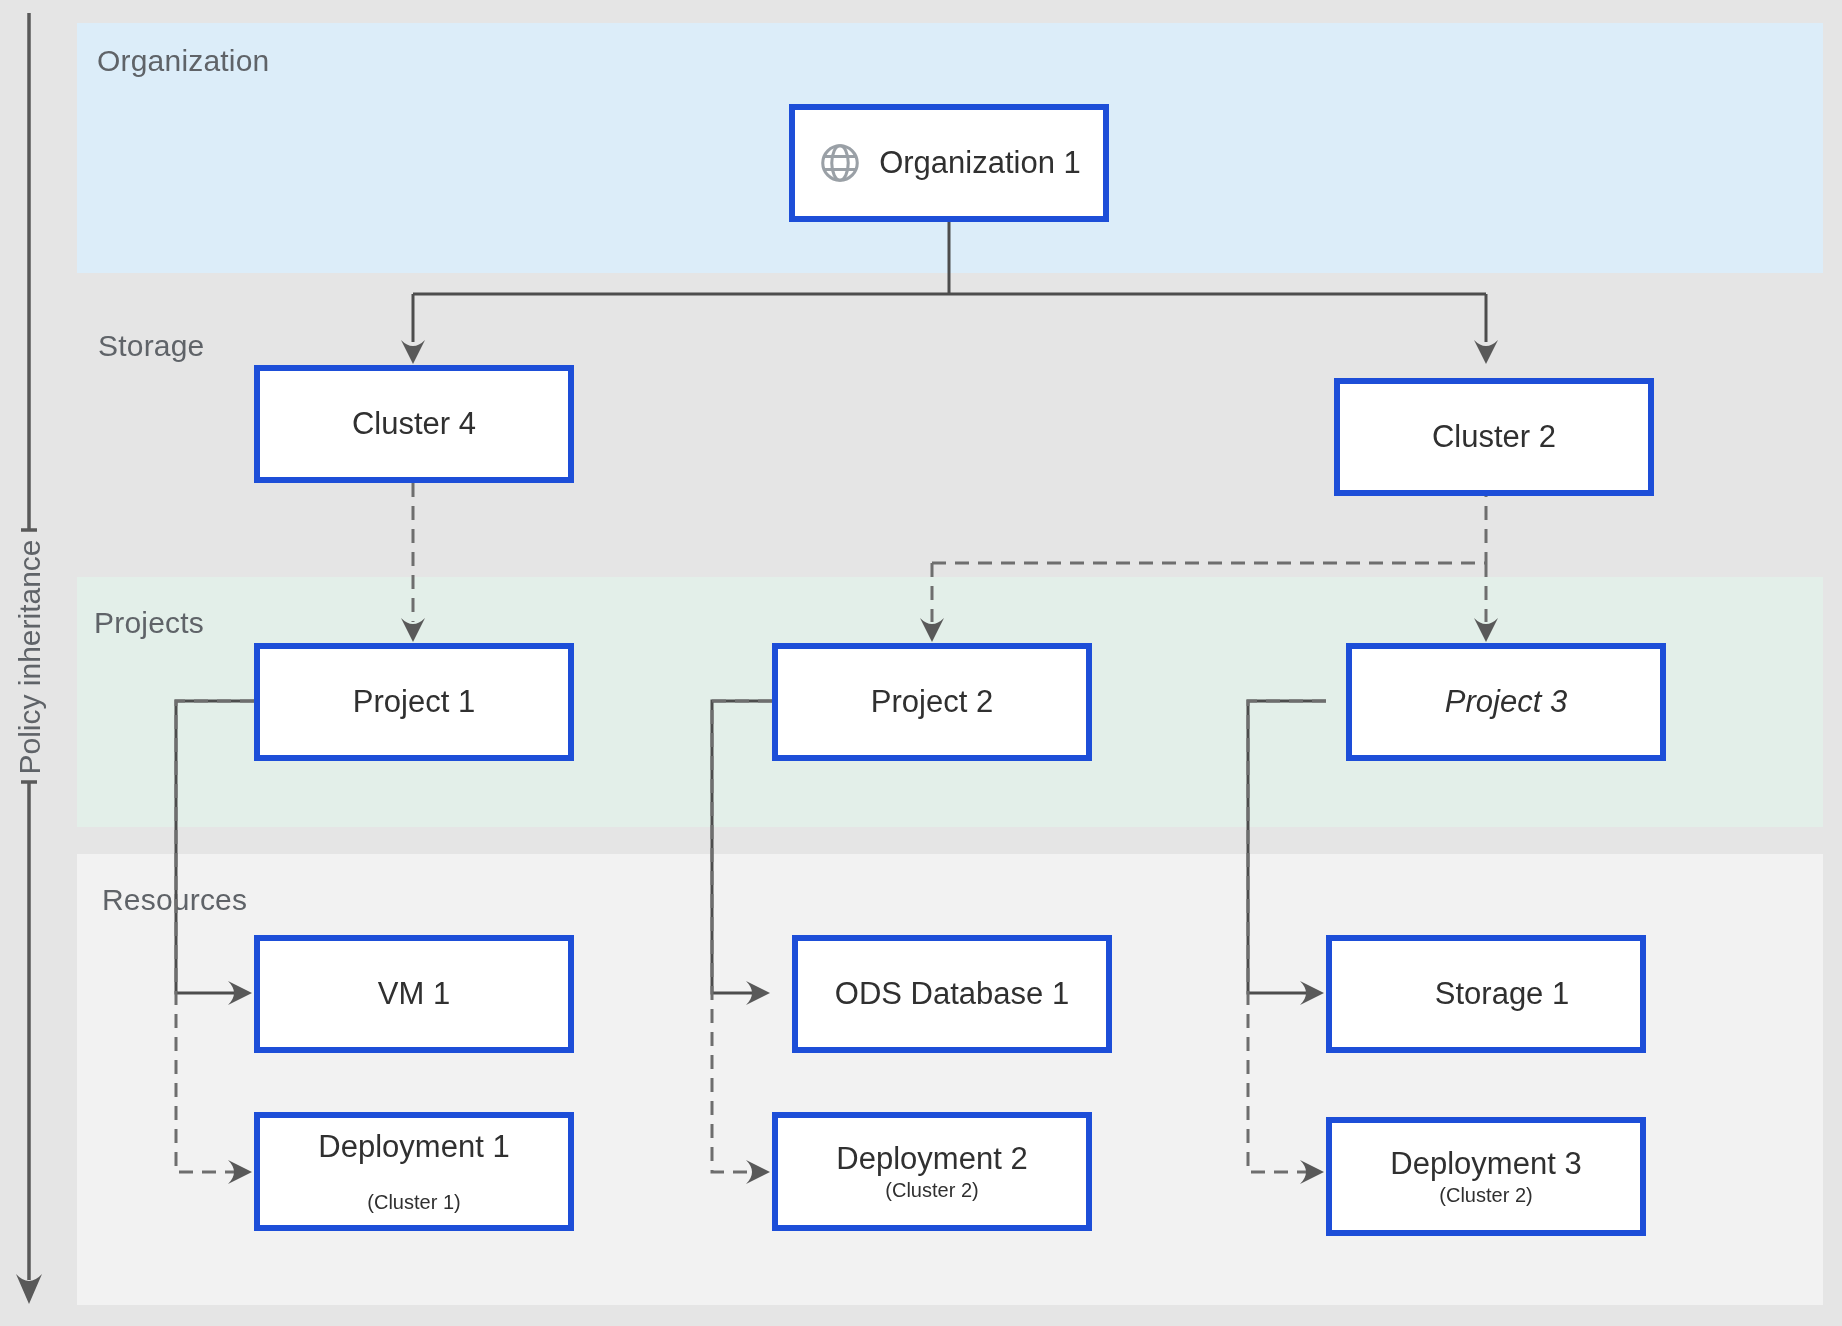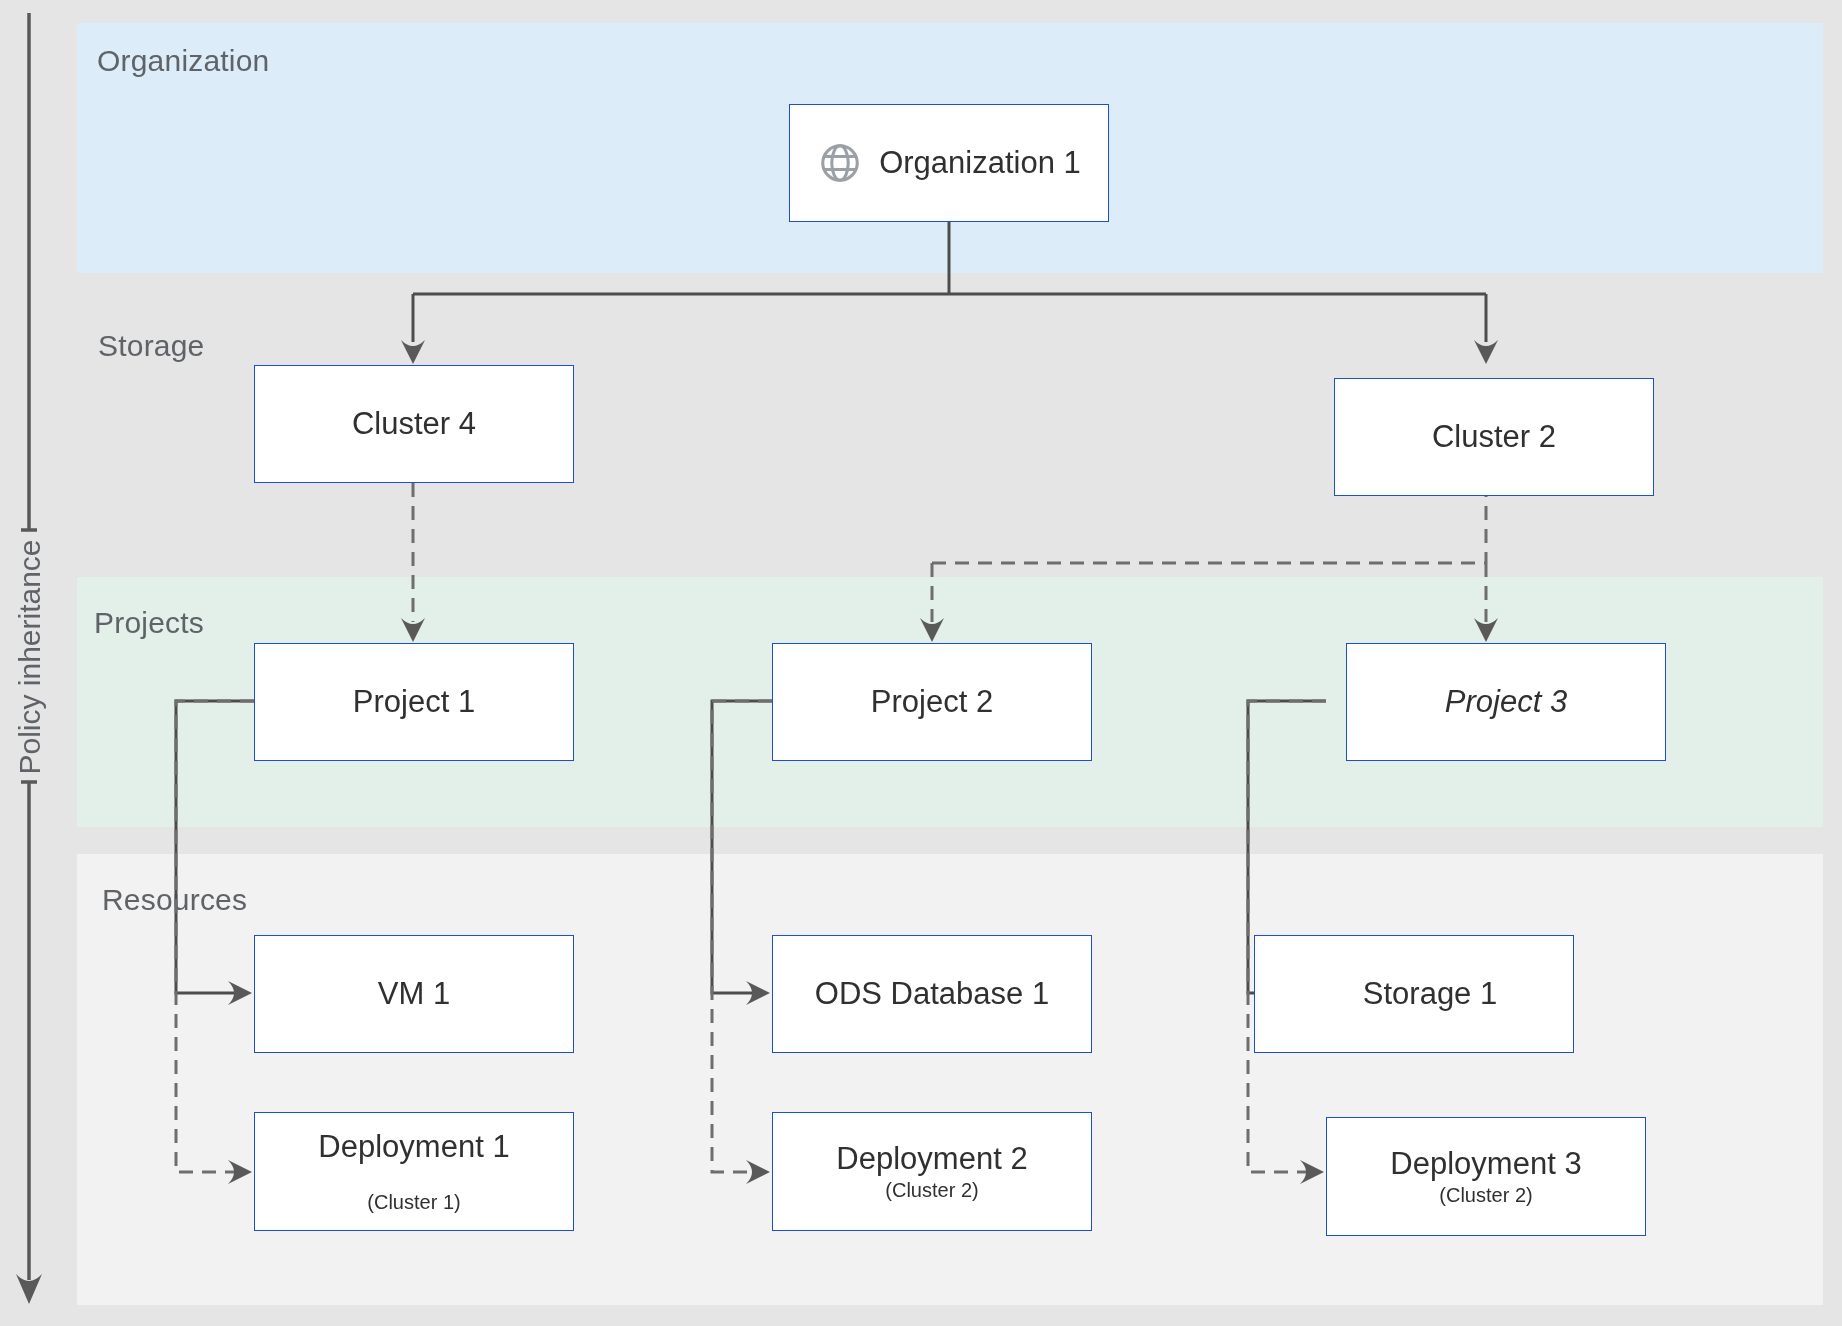--- a/index.html
+++ b/index.html
@@ -14,21 +14,21 @@
   .band-organization{top:23px;height:250px;background:#dcedf9;}
   .band-projects{top:577px;height:250px;background:#e3efe9;}
   .band-resources{top:854px;height:451px;background:#f2f2f2;}
   .band-label{
     position:absolute;
     font-size:30px;color:#5f6368;letter-spacing:.2px;
     white-space:nowrap;
   }
   .node{
     position:absolute;width:320px;height:118px;
-    background:#ffffff;border:1px solid #1d4ed8;
+    background:#ffffff;border:6px solid #1d4ed8;
     box-sizing:border-box;
     display:flex;flex-direction:column;align-items:center;justify-content:center;
     font-size:31px;color:#303030;
     line-height:1.15;
   }
   .node .row{display:flex;align-items:center;gap:16px;}
   .node .sublabel{font-size:20px;color:#303030;margin-top:2px;}
   #wires{position:absolute;left:0;top:0;pointer-events:none;}
   .policy-label{
     position:absolute;left:-121px;top:641px;width:300px;height:32px;
@@ -130,24 +130,24 @@
   <div class="node" style="left:772px;top:643px;">
     <span>Project 2</span>
   </div>
   <div class="node" style="left:1346px;top:643px;font-style:italic;">
     <span>Project 3</span>
   </div>
 
   <div class="node" style="left:254px;top:935px;">
     <span>VM 1</span>
   </div>
-  <div class="node" style="left:772px;top:935px;">
+  <div class="node" style="left:792px;top:935px;">
     <span>ODS Database 1</span>
   </div>
-  <div class="node" style="left:1254px;top:935px;padding-left:32px;">
+  <div class="node" style="left:1326px;top:935px;padding-left:32px;">
     <span>Storage 1</span>
   </div>
 
   <div class="node" style="left:254px;top:1112px;height:119px;gap:24px;">
     <span>Deployment 1</span>
     <span class="sublabel">(Cluster 1)</span>
   </div>
   <div class="node" style="left:772px;top:1112px;height:119px;">
     <span>Deployment 2</span>
     <span class="sublabel">(Cluster 2)</span>

